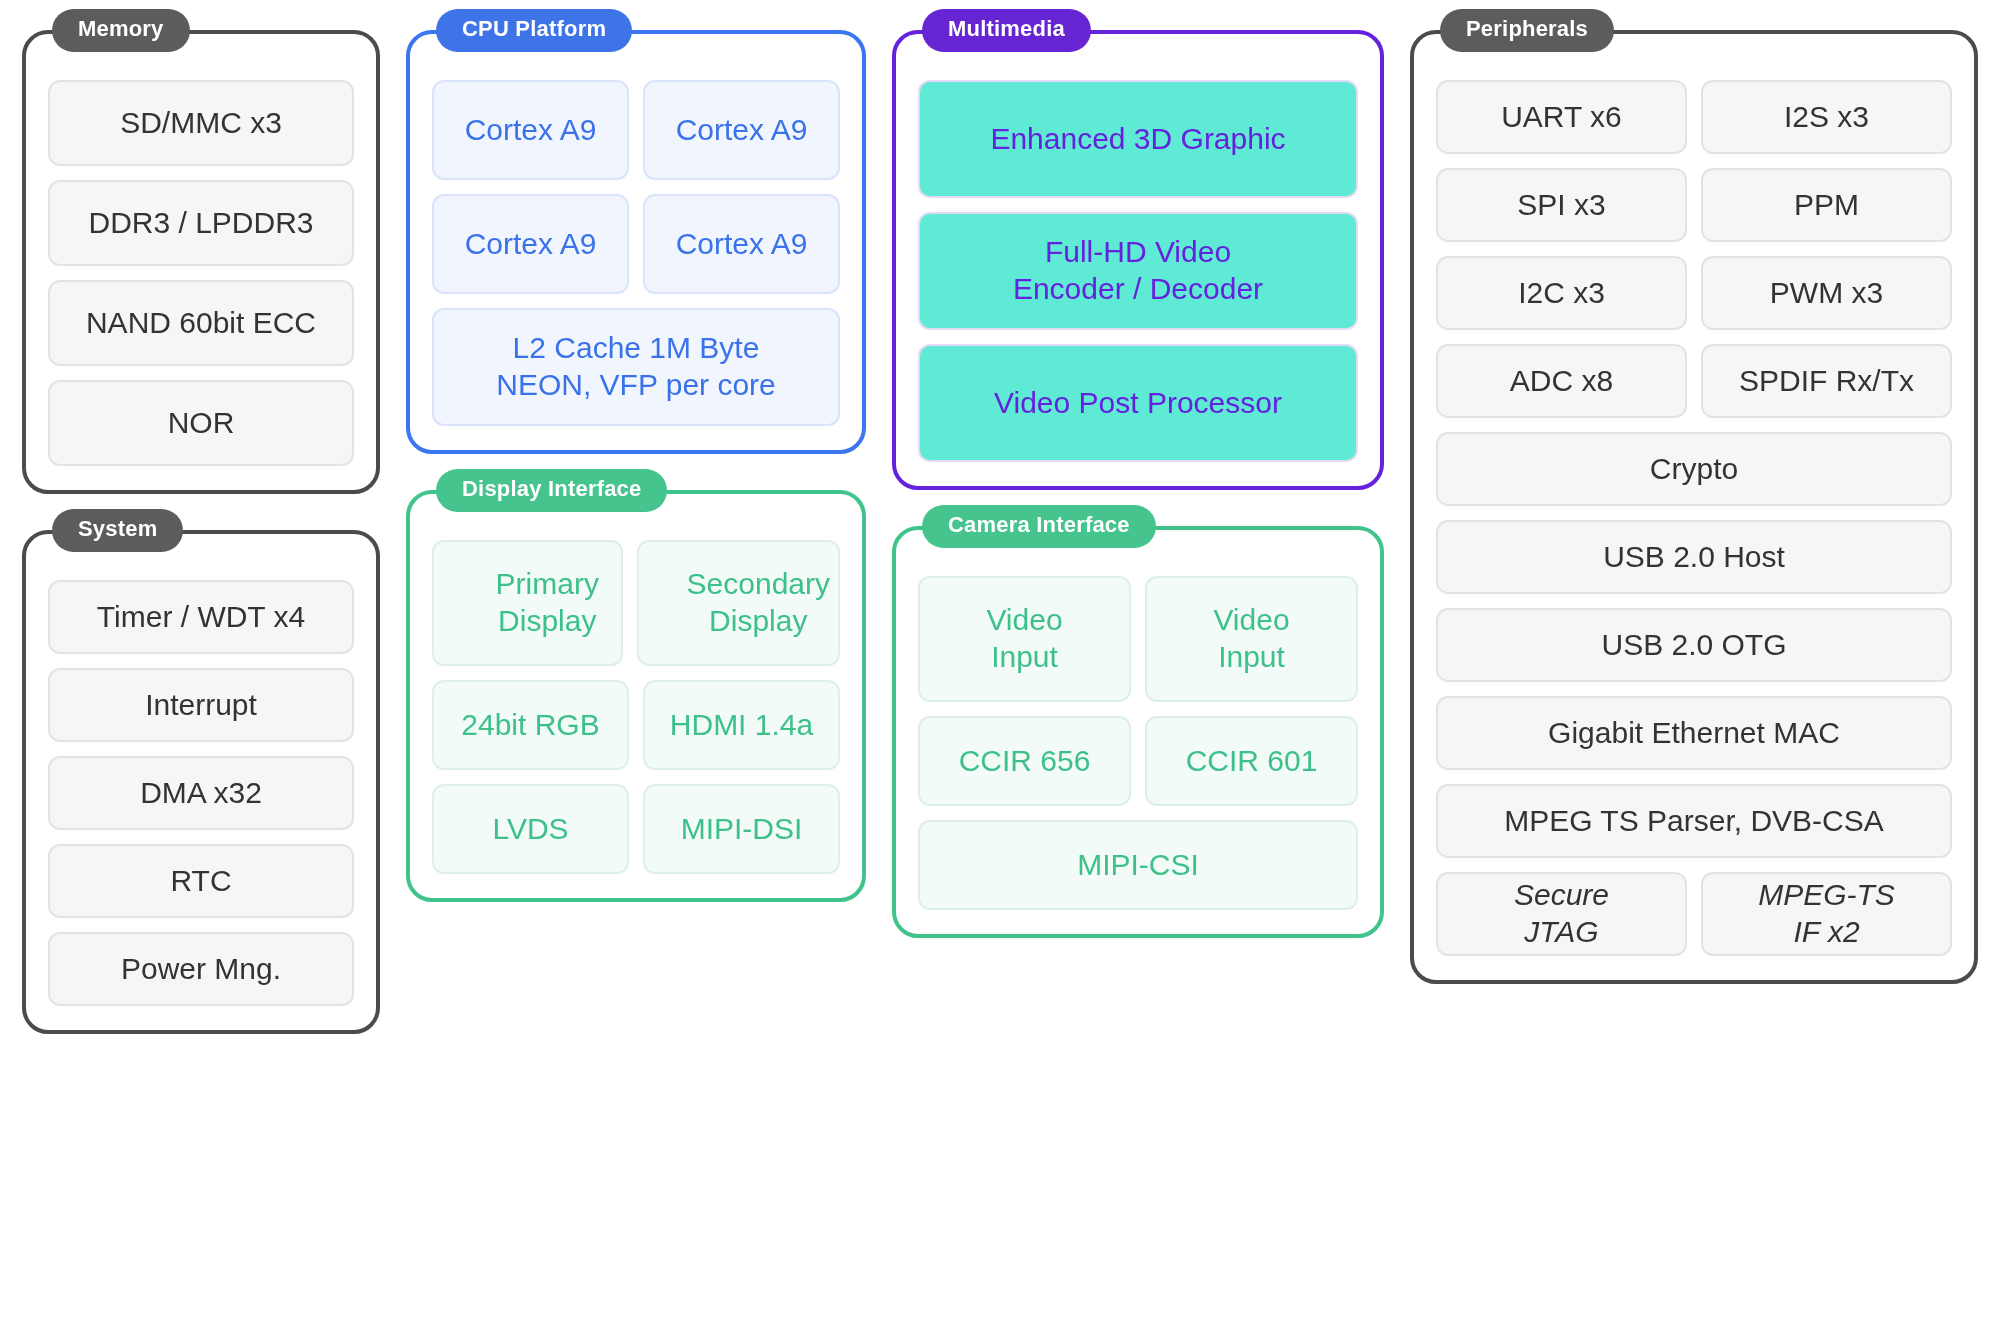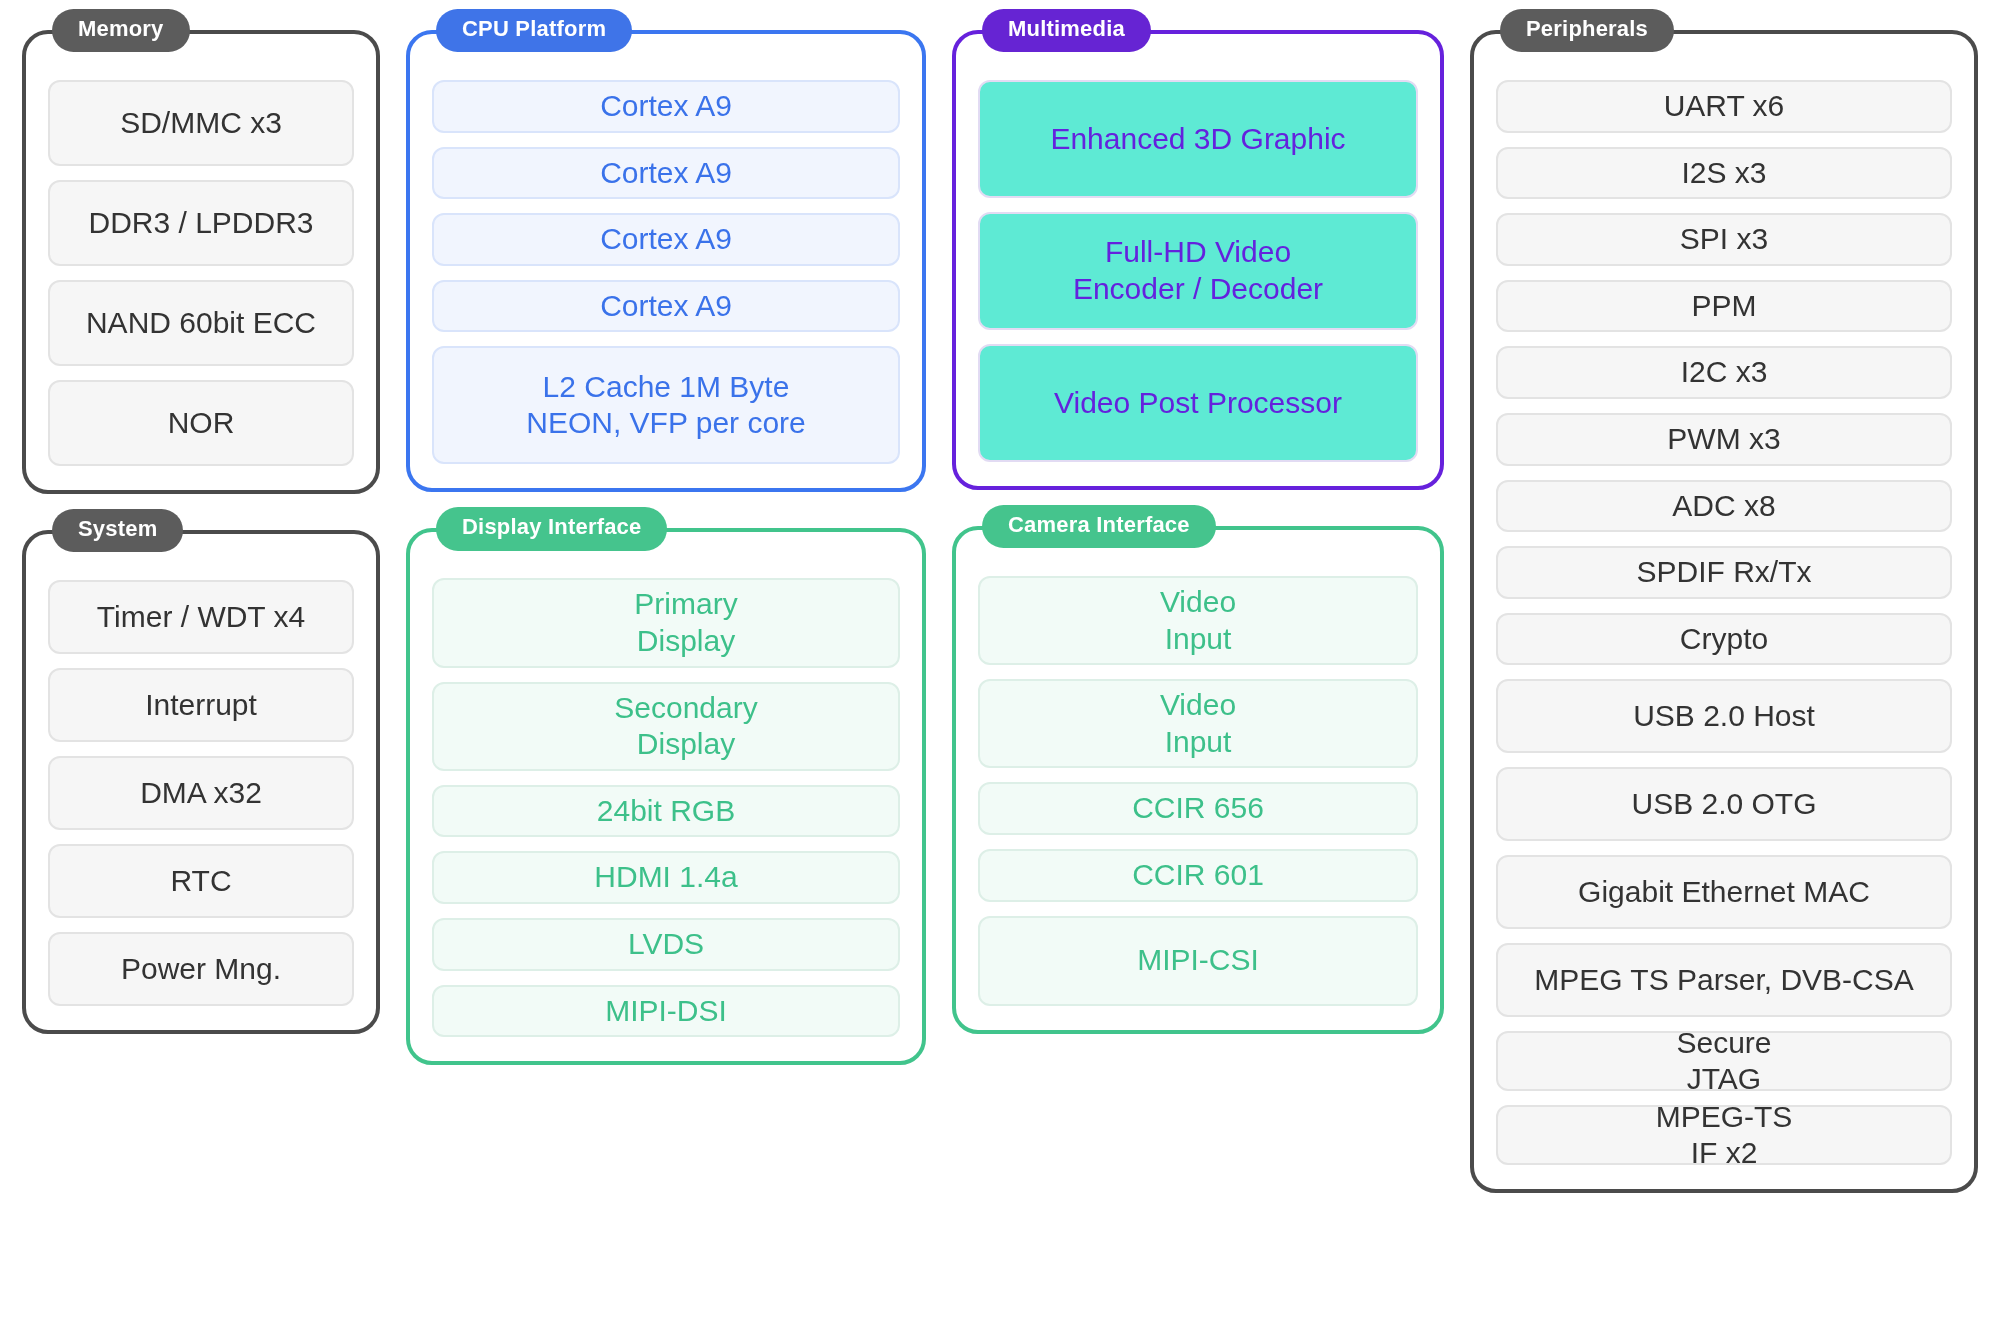--- a/index.html
+++ b/index.html
@@ -25,21 +25,21 @@
     align-items: flex-start;
     gap: 26px;
   }
 
   .column {
     display: flex;
     flex-direction: column;
     gap: 36px;
   }
   .col-1 { width: 358px; }
-  .col-2 { width: 520px; }
+  .col-2 { width: 460px; }
   .col-3 { width: 492px; }
   .col-4 { width: 500px; flex: 1 1 auto; }
 
   
   .group {
     position: relative;
     border-style: solid;
     border-width: 4px;
     border-radius: 26px;
     box-sizing: border-box;
@@ -63,21 +63,20 @@
   }
 
   
   .cells {
     display: flex;
     flex-direction: column;
     gap: 14px;
   }
   .row2 {
     display: flex;
-    flex-direction: column;
     gap: 14px;
   }
   .row2 > .cell { flex: 1 1 0; }
 
   .cell {
     border-radius: 12px;
     border: 2px solid;
     box-sizing: border-box;
     display: flex;
     align-items: center;
@@ -136,21 +135,21 @@
   .mm .cell-vid   { height: 118px; }
   .mm .cell-vpp   { height: 118px; }
 
   .display .cell-tall { height: 126px; padding-left: 48px; }
   .display .cell-std  { height: 90px; }
 
   .camera .cell-tall { height: 126px; }
   .camera .cell-std  { height: 90px; }
 
   .periph .cell      { height: 74px; }
-  .periph .cell-two  { height: 60px; }
+  .periph .cell-two  { height: 84px; font-style: italic; }
 </style>
 </head>
 <body>
 
 <div id="diagram">
 
   <div class="column col-1">
 
     <section class="group t-neutral memory">
       <div class="group-title">Memory</div>

